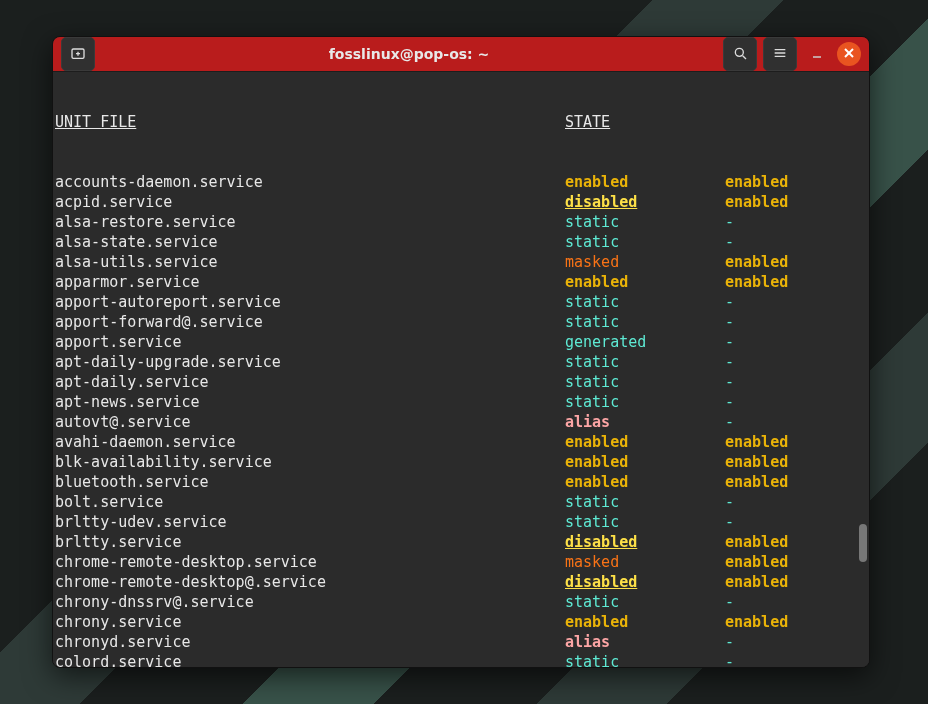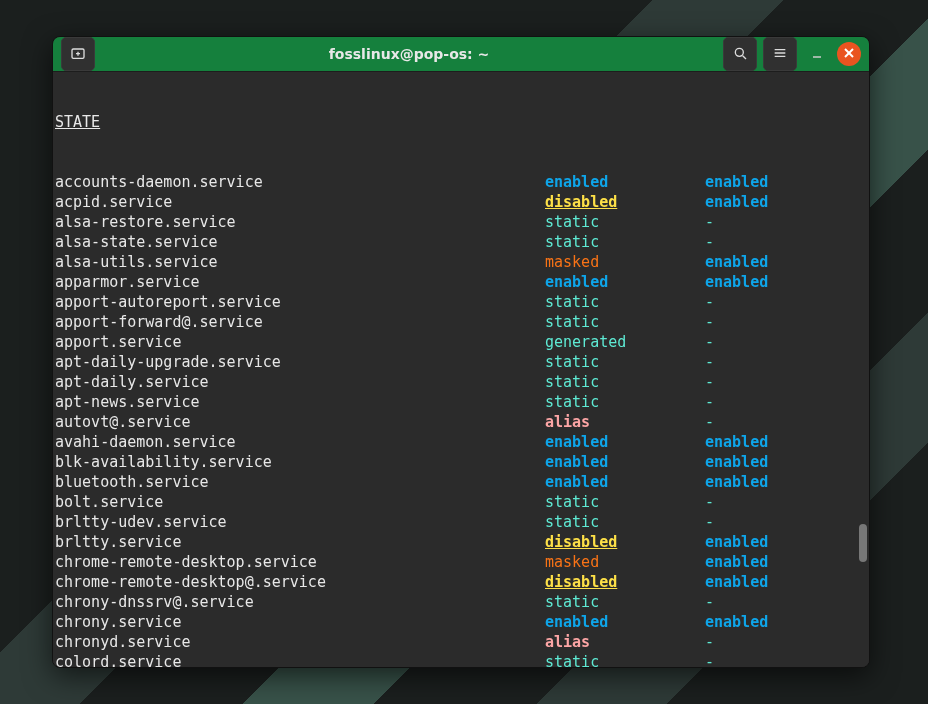--- a/index.html
+++ b/index.html
@@ -28,21 +28,21 @@
     width: 818px; height: 632px;
     background: #2b2b2b;
     border: 1px solid #111;
     border-radius: 8px;
     box-shadow: 0 8px 28px rgba(0,0,0,.6);
     display: flex; flex-direction: column;
     overflow: hidden;
   }
   .titlebar {
     height: 48px;
-    background: #15803d;
+    background: #b91c1c;
     border-bottom: 1px solid #1d1d1d;
     display: flex; align-items: center;
     padding: 0 8px;
     gap: 8px;
     color: #e8e8e8;
     font-family: "DejaVu Sans", "Liberation Sans", sans-serif;
     font-size: 14px;
   }
   .tb-left, .tb-right { display: flex; align-items: center; gap: 6px; }
   .tb-title { flex: 1; text-align: center; font-weight: 600; }
@@ -74,23 +74,23 @@
     color: #e8e8e8;
     font-size: 15px;
     line-height: 20px;
     padding: 0 2px 4px 2px;
     white-space: pre;
     position: relative;
   }
   .header-row { text-decoration: underline; }
   .row { display: flex; }
   .col-unit { width: 490px; }
-  .col-state { width: 160px; }
+  .col-state { width: 160px; margin-left: 20px; }
   .col-preset { flex: 1; }
-  .c-enabled  { color: #0ea5e9; font-weight: 700; }
+  .c-enabled  { color: #eab308; font-weight: 700; }
   .c-disabled { color: #fde047; font-weight: 700; text-decoration: underline; }
   .c-masked   { color: #f97316; font-weight: 400; }
   .c-alias    { color: #fca5a5; font-weight: 700; }
   .c-static, .c-generated, .c-dash { color: #5eead4; }
   .scrollbar {
     position: absolute;
     right: 2px; top: 452px;
     width: 8px; height: 38px;
     background: #777;
     border-radius: 4px;
@@ -147,19 +147,20 @@
             <line x1="6" y1="6" x2="18" y2="18"></line>
               <line x1="18" y1="6" x2="6" y2="18"></line>
           </svg>
         </span>
       </div>
     </div>
   </div>
 
   <div class="term">
     <div class="row header-row">
+      <span class="col-unit">UNIT FILE</span>
       <span class="col-state">STATE</span>
     </div>
     <div id="rows"><div class="row"><span class="col-unit">accounts-daemon.service</span><span class="col-state c-enabled">enabled</span><span class="col-preset c-enabled">enabled</span></div><div class="row"><span class="col-unit">acpid.service</span><span class="col-state c-disabled">disabled</span><span class="col-preset c-enabled">enabled</span></div><div class="row"><span class="col-unit">alsa-restore.service</span><span class="col-state c-static">static</span><span class="col-preset c-dash">-</span></div><div class="row"><span class="col-unit">alsa-state.service</span><span class="col-state c-static">static</span><span class="col-preset c-dash">-</span></div><div class="row"><span class="col-unit">alsa-utils.service</span><span class="col-state c-masked">masked</span><span class="col-preset c-enabled">enabled</span></div><div class="row"><span class="col-unit">apparmor.service</span><span class="col-state c-enabled">enabled</span><span class="col-preset c-enabled">enabled</span></div><div class="row"><span class="col-unit">apport-autoreport.service</span><span class="col-state c-static">static</span><span class="col-preset c-dash">-</span></div><div class="row"><span class="col-unit">apport-forward@.service</span><span class="col-state c-static">static</span><span class="col-preset c-dash">-</span></div><div class="row"><span class="col-unit">apport.service</span><span class="col-state c-generated">generated</span><span class="col-preset c-dash">-</span></div><div class="row"><span class="col-unit">apt-daily-upgrade.service</span><span class="col-state c-static">static</span><span class="col-preset c-dash">-</span></div><div class="row"><span class="col-unit">apt-daily.service</span><span class="col-state c-static">static</span><span class="col-preset c-dash">-</span></div><div class="row"><span class="col-unit">apt-news.service</span><span class="col-state c-static">static</span><span class="col-preset c-dash">-</span></div><div class="row"><span class="col-unit">autovt@.service</span><span class="col-state c-alias">alias</span><span class="col-preset c-dash">-</span></div><div class="row"><span class="col-unit">avahi-daemon.service</span><span class="col-state c-enabled">enabled</span><span class="col-preset c-enabled">enabled</span></div><div class="row"><span class="col-unit">blk-availability.service</span><span class="col-state c-enabled">enabled</span><span class="col-preset c-enabled">enabled</span></div><div class="row"><span class="col-unit">bluetooth.service</span><span class="col-state c-enabled">enabled</span><span class="col-preset c-enabled">enabled</span></div><div class="row"><span class="col-unit">bolt.service</span><span class="col-state c-static">static</span><span class="col-preset c-dash">-</span></div><div class="row"><span class="col-unit">brltty-udev.service</span><span class="col-state c-static">static</span><span class="col-preset c-dash">-</span></div><div class="row"><span class="col-unit">brltty.service</span><span class="col-state c-disabled">disabled</span><span class="col-preset c-enabled">enabled</span></div><div class="row"><span class="col-unit">chrome-remote-desktop.service</span><span class="col-state c-masked">masked</span><span class="col-preset c-enabled">enabled</span></div><div class="row"><span class="col-unit">chrome-remote-desktop@.service</span><span class="col-state c-disabled">disabled</span><span class="col-preset c-enabled">enabled</span></div><div class="row"><span class="col-unit">chrony-dnssrv@.service</span><span class="col-state c-static">static</span><span class="col-preset c-dash">-</span></div><div class="row"><span class="col-unit">chrony.service</span><span class="col-state c-enabled">enabled</span><span class="col-preset c-enabled">enabled</span></div><div class="row"><span class="col-unit">chronyd.service</span><span class="col-state c-alias">alias</span><span class="col-preset c-dash">-</span></div><div class="row"><span class="col-unit">colord.service</span><span class="col-state c-static">static</span><span class="col-preset c-dash">-</span></div></div>
     <div class="scrollbar"></div>
   </div>
 
 </div>
 
 </body></html>

